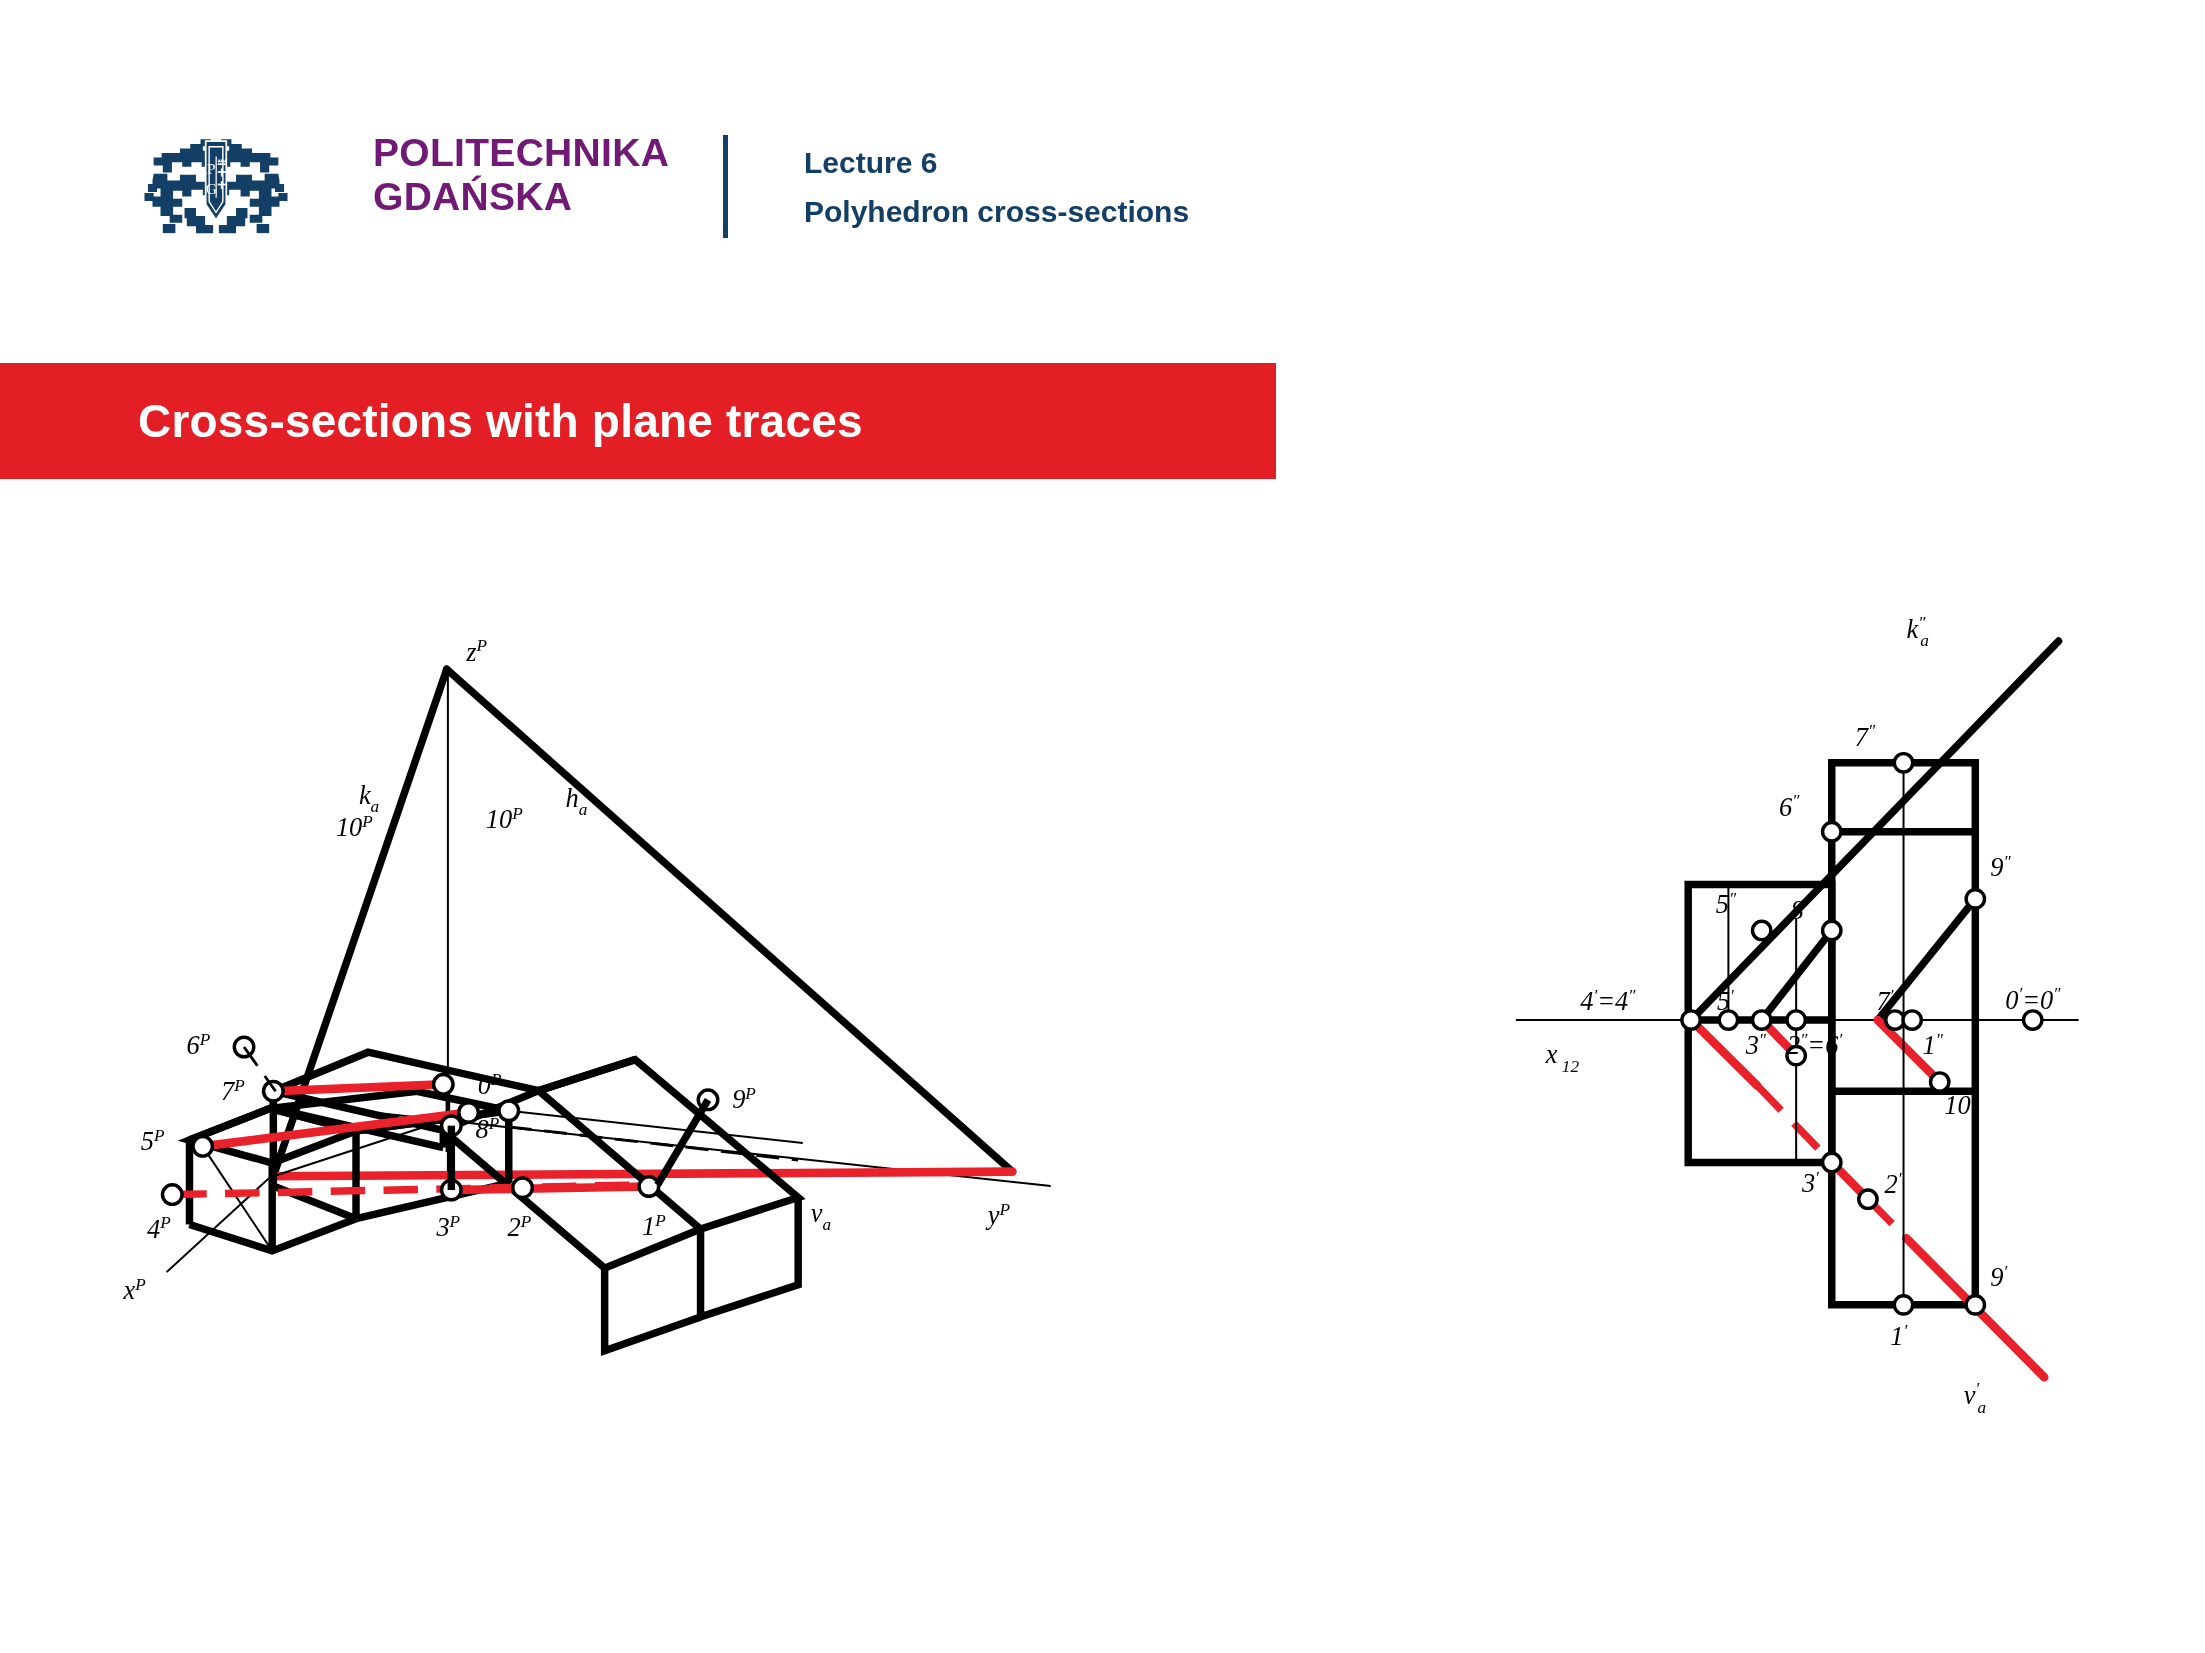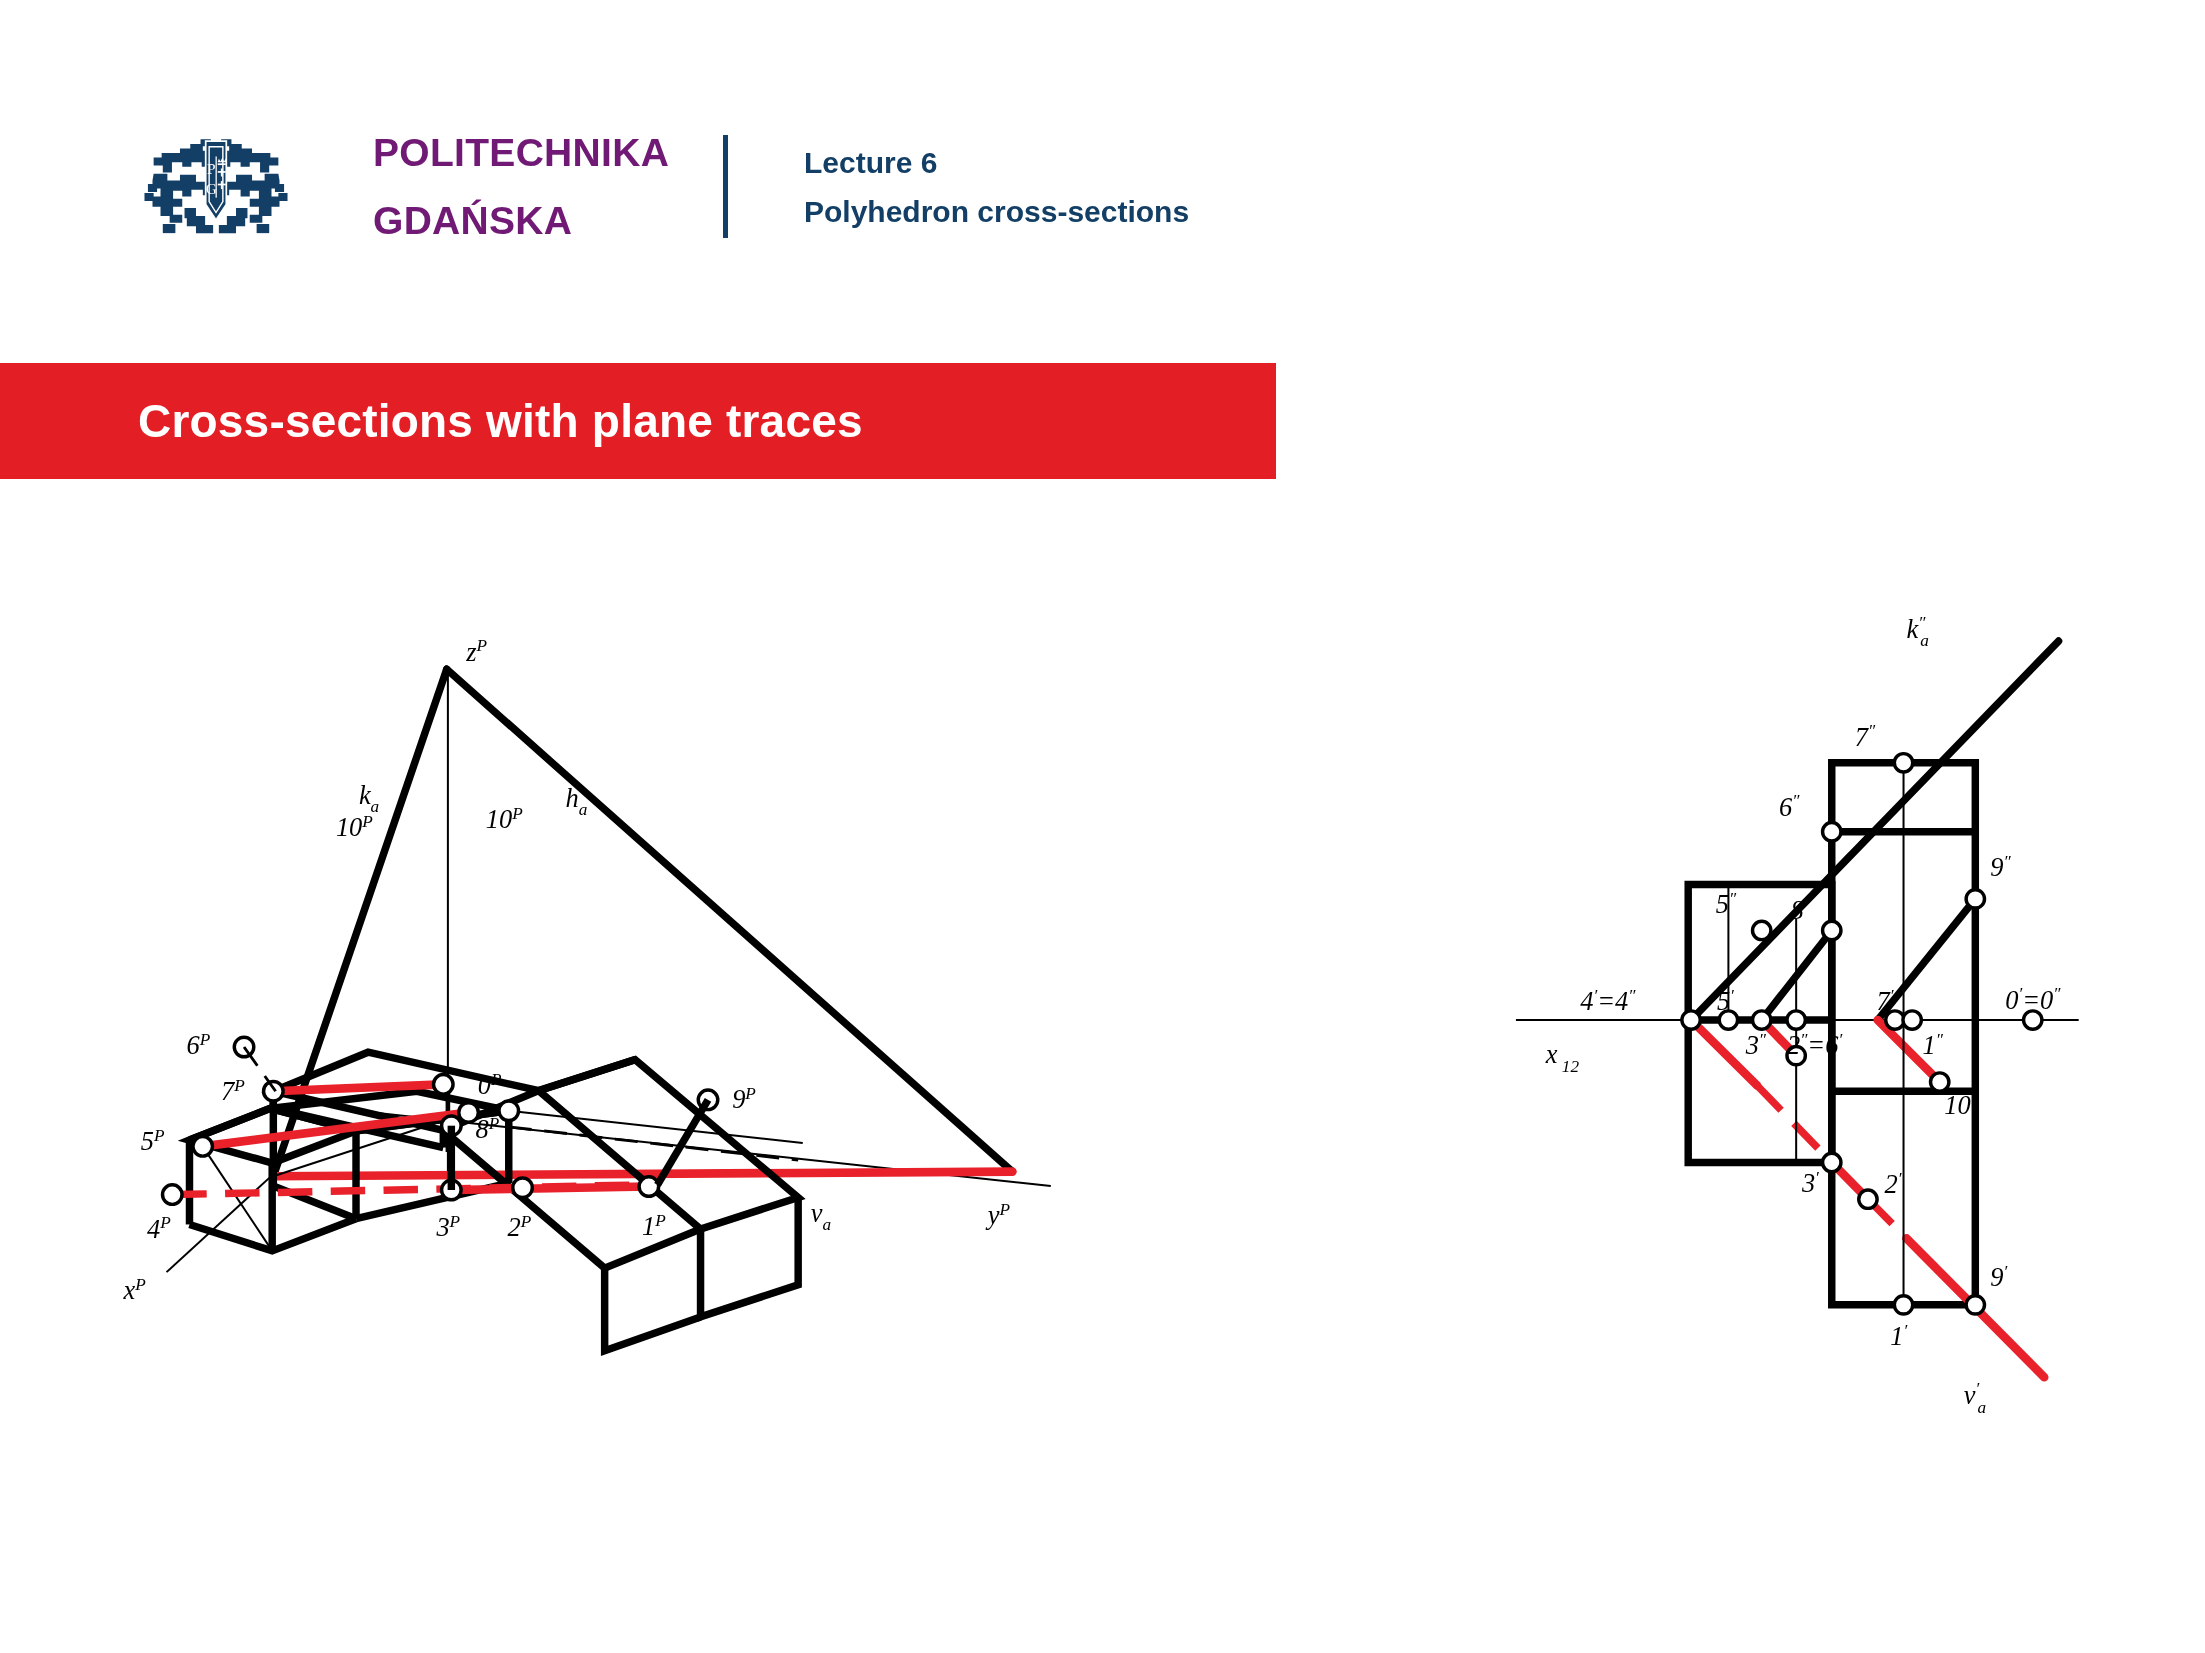--- a/index.html
+++ b/index.html
@@ -31,21 +31,21 @@
   #brand-text {
     position: absolute;
     left: 373px; top: 131px;
     color: #701a75;
     font-weight: bold;
     font-size: 39px;
     line-height: 1.14;
     letter-spacing: 0.3px;
     white-space: nowrap;
   }
-  #brand-text .l2 { display: block; margin-top: 24px; }
+  #brand-text .l2 { display: block; }
 
   #header-divider {
     position: absolute;
     left: 723px; top: 135px;
     width: 4.6px; height: 103px;
     background: #133F66;
   }
 
   #lecture-block {
     position: absolute;

